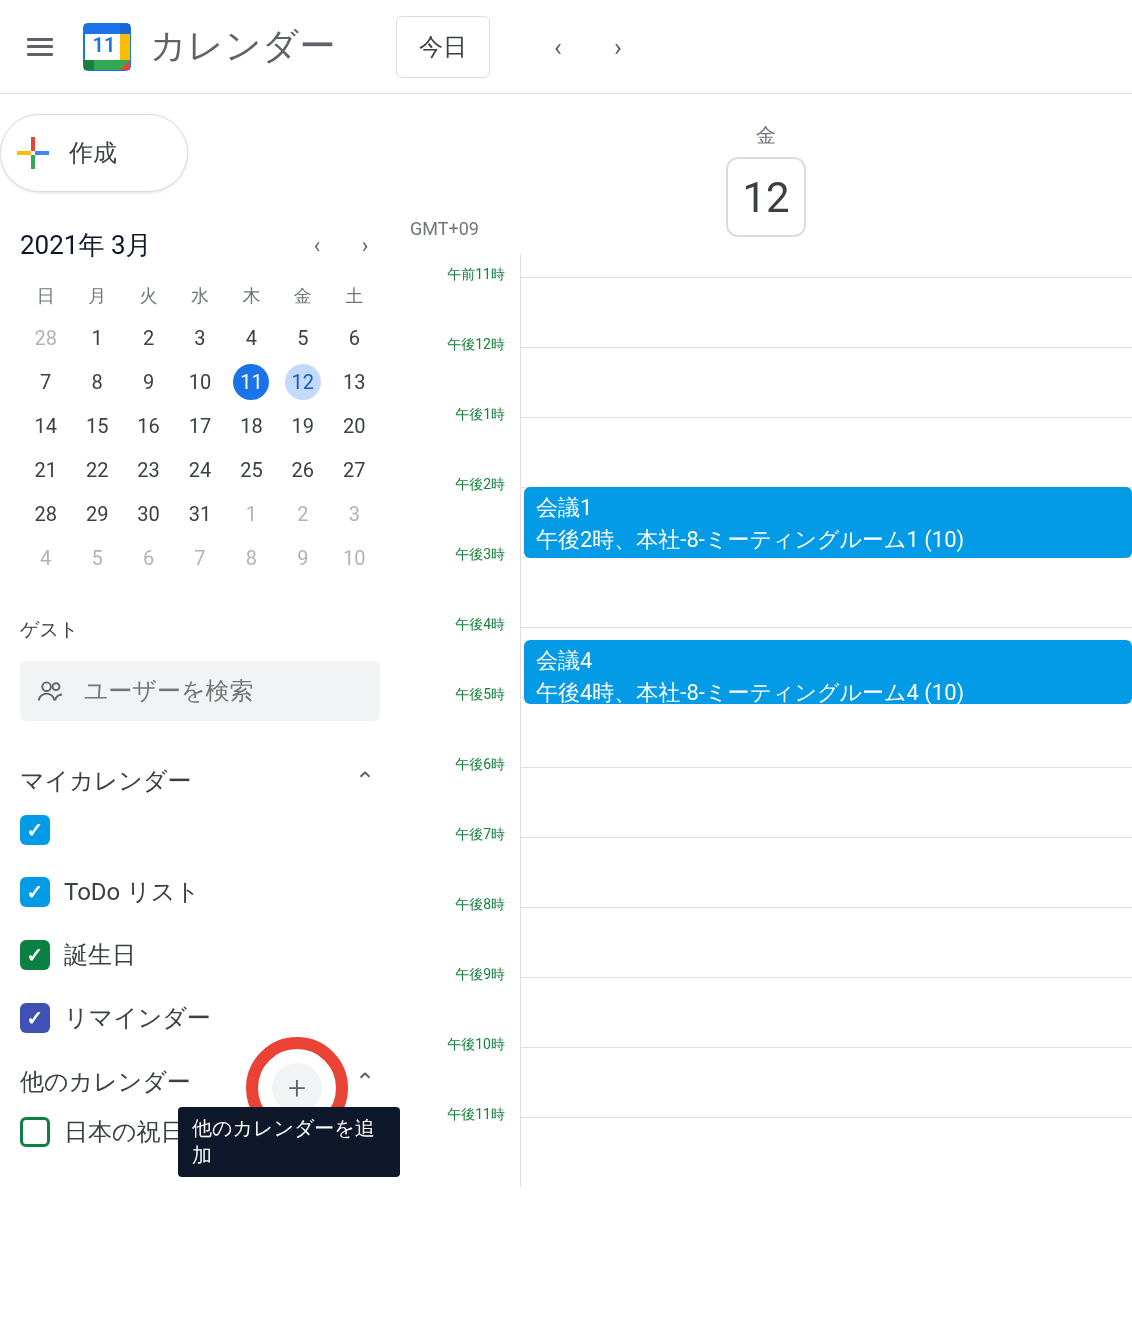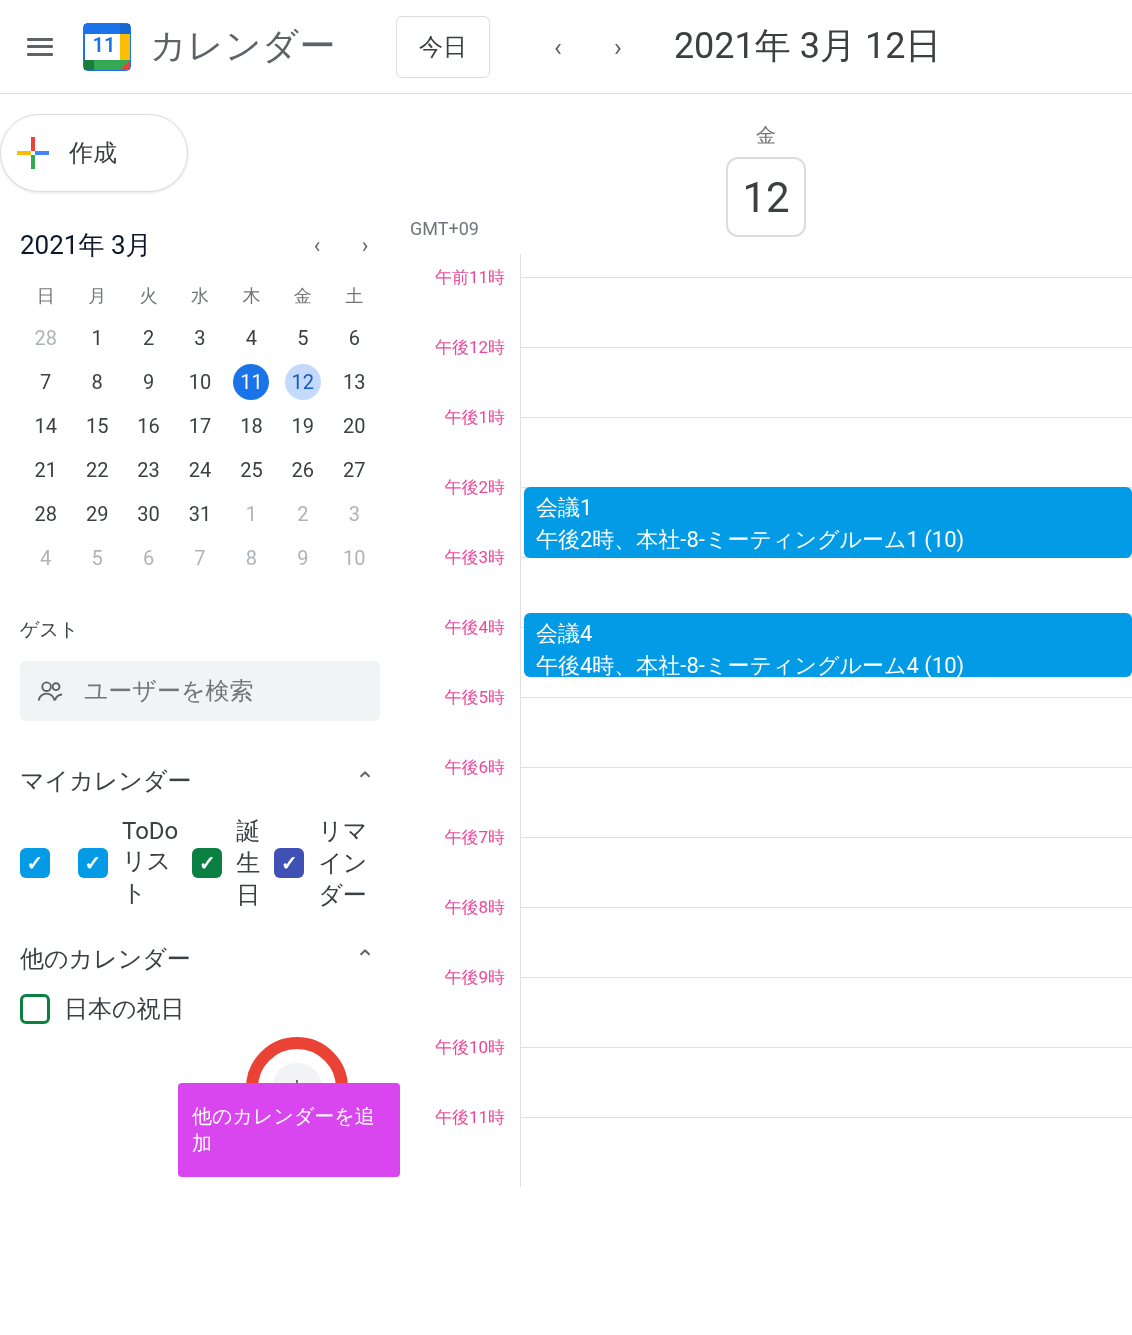--- a/index.html
+++ b/index.html
@@ -132,21 +132,21 @@
   border:none; background:transparent; font-size:24px; color:#5f6368;
   outline:none; width:100%;
 }
 .cal-section { margin: 44px 20px 0 20px; }
 .sec-header {
   display:flex; align-items:center; justify-content:space-between;
   margin-bottom: 18px;
 }
 .sec-title { font-size: 24px; color: #3c4043; }
 .sec-controls { display:flex; align-items:center; gap: 12px; }
-.cal-list { display:flex; flex-direction:row; gap: 14px; }
+.cal-list { display:flex; flex-direction:column; gap: 31px; }
 .cal-item { display:flex; align-items:center; gap: 14px; cursor:pointer;}
 .cbox {
   width: 30px; height: 30px; border-radius: 6px;
   display:flex; align-items:center; justify-content:center;
   flex-shrink: 0;
 }
 .cbox.checked::after {
   content: "✓"; color:#fff; font-size:20px; font-weight:bold;
 }
 .cbox.unchecked { border:3px solid; background:transparent; }
@@ -165,22 +165,22 @@
   width: 50px; height: 50px;
   border-radius: 50%;
   background: #f1f3f4;
   display:flex; align-items:center; justify-content:center;
   color:#5f6368; font-size:32px; font-weight:300;
   cursor: pointer;
 }
 .tooltip {
   position:absolute;
   bottom: 10px; left: 178px;
-  background:#d946ef; color:#fff;
-  font-size:20px; padding: 20px 14px;
+  background:#0f172a; color:#fff;
+  font-size:20px; padding: 8px 14px;
   border-radius:4px;
   z-index: 11;
 }
 .sec-expand { font-size: 24px; color:#5f6368; cursor:pointer; width:30px; text-align:center;}
 .main {
   flex: 1;
   position: relative;
 }
 .day-header {
   text-align:center;
@@ -206,21 +206,21 @@
   margin-left: 0;
 }
 .time-row {
   height: 70px;
   border-top: 1px solid #e0e0e0;
   position: relative;
   margin-left: 120px;
 }
 .time-label {
   position:absolute; left:-110px; top:-12px;
-  font-size: 17px; color:#ec4899;
+  font-size: 14px; color:#15803d;
   width: 95px; text-align:right;
 }
 .vline {
   position:absolute; top: 160px; bottom:0; left:120px;
   width:1px; background:#e0e0e0;
 }
 .event {
   position:absolute;
   left: 124px; right: 0;
   background:#039be5;
@@ -255,21 +255,20 @@
       <polygon points="52,52 42,52 52,42" fill="#ea4335"></polygon>
       <text x="26" y="34" font-size="20" font-weight="600" fill="#1a73e8" text-anchor="middle">11</text>
     </svg>
   </div>
   <div class="app-title">カレンダー</div>
   <button class="today-btn">今日</button>
   <div class="nav-arrows">
     <div class="chev">‹</div>
     <div class="chev">›</div>
   </div>
-  <div class="date-label">2021年 3月 12日</div>
 </div>
 
 <div class="body">
   <div class="sidebar">
     <div class="create-btn">
       <svg class="plus-svg" viewBox="0 0 44 44">
         <rect x="20" y="6" width="4" height="14" fill="#ea4335"></rect>
         <rect x="20" y="24" width="4" height="14" fill="#34a853"></rect>
         <rect x="6" y="20" width="14" height="4" fill="#fbbc04"></rect>
         <rect x="24" y="20" width="14" height="4" fill="#4285f4"></rect>
@@ -528,19 +527,19 @@
         <div class="time-row">
           <div class="time-label">午後10時</div>
         </div>
         <div class="time-row">
           <div class="time-label">午後11時</div>
         </div>
         <div class="event" style="top: 210px; height: 71px;">
           <div class="event-title">会議1</div>
           <div class="event-sub">午後2時、本社-8-ミーティングルーム1 (10)</div>
         </div>
-        <div class="event" style="top: 336px; height: 64px;">
+        <div class="event" style="top: 363px; height: 64px;">
           <div class="event-title">会議4</div>
           <div class="event-sub">午後4時、本社-8-ミーティングルーム4 (10)</div>
         </div>
       </div>
   </div>
 </div>
 
 </body></html>

